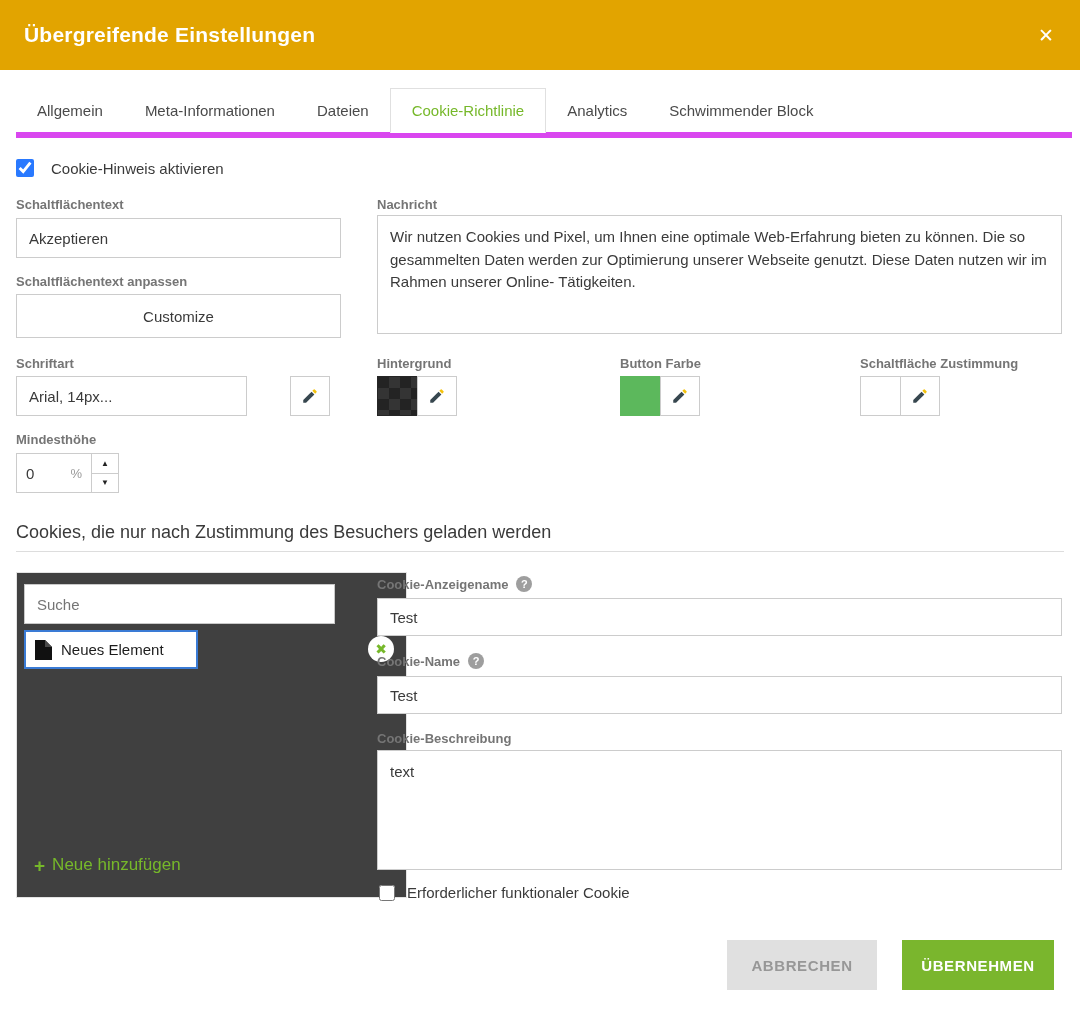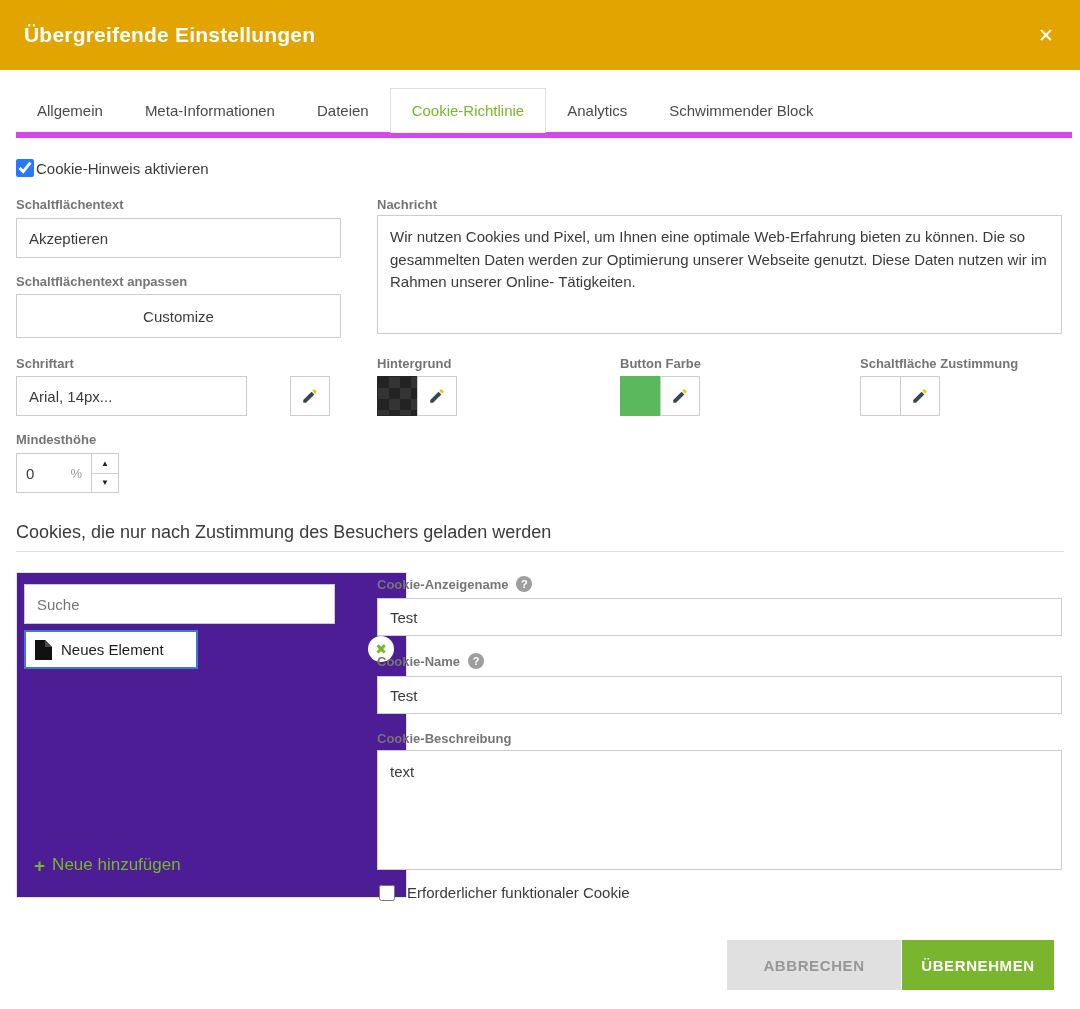--- a/index.html
+++ b/index.html
@@ -22,21 +22,21 @@
                 margin-bottom: -1px; color: var(--accent-green, #76b82a); }
 
   
   .lbl { position: absolute; font-size: 13px; font-weight: bold; color: #757575; white-space: nowrap; }
   .inp { position: absolute; border: 1px solid #ccc; background: #fff; font-size: 15px; color: #3a3a3a;
          padding: 16px 12px; font-family: "Liberation Sans", "DejaVu Sans", sans-serif; outline: none; }
   .ta  { position: absolute; border: 1px solid #ccc; background: #fff; font-size: 15px; color: #3a3a3a;
          padding: 10px 12px; line-height: 1.5; resize: none; outline: none;
          font-family: "Liberation Sans", "DejaVu Sans", sans-serif; }
 
-  .enable-row { position: absolute; top: 159px; left: 16px; display: flex; align-items: center; gap: 2px; }
+  .enable-row { position: absolute; top: 159px; left: 16px; display: flex; align-items: center; gap: 17px; }
   .enable-row input { width: 18px; height: 18px; accent-color: var(--checkbox-blue, #2979ff); cursor: pointer; }
   .cb-label { font-size: 15px; color: #3a3a3a; }
 
   .lbl-btntext   { top: 197px; left: 16px; }
   .inp-btntext   { top: 218px; left: 16px; width: 325px; height: 40px; }
   .lbl-customize { top: 274px; left: 16px; }
   .inp-customize { top: 294px; left: 16px; width: 325px; height: 44px; text-align: center; }
   .lbl-message   { top: 197px; left: 377px; }
   .ta-message    { top: 215px; left: 377px; width: 685px; height: 119px; }
 
@@ -71,21 +71,21 @@
   .spin-col { width: 28px; margin-left: -1px; display: flex; flex-direction: column; }
   .spin-btn { flex: 1; border: 1px solid #ccc; background: #fff; display: flex; align-items: center;
               justify-content: center; font-size: 8px; color: #222; cursor: pointer; }
   .spin-btn.down { margin-top: -1px; }
 
   .section-heading { position: absolute; top: 522px; left: 16px; font-size: 18px; color: #3a3a3a; }
   .divider { position: absolute; top: 551px; left: 16px; right: 16px; height: 1px; background: #ddd; }
 
   
   .left-panel { position: absolute; top: 572px; left: 16px; width: 391px; height: 326px;
-                background: #4c1d95; border: 1px solid #e3e3e3; }
+                background: #404040; border: 1px solid #e3e3e3; }
   .search-inp { position: absolute; top: 11px; left: 7px; width: 311px; height: 40px;
                 border: 1px solid #c9c9c9; background: #fff; font-size: 15px; color: #3a3a3a;
                 padding: 0 12px; outline: none; font-family: "Liberation Sans", "DejaVu Sans", sans-serif; }
   .cookie-item { position: absolute; top: 57px; left: 7px; width: 174px; height: 39px;
                  background: #fff; border: 2px solid #3a7bd5; display: flex; align-items: center;
                  padding-left: 9px; gap: 9px; cursor: pointer; }
   .cookie-item-label { font-size: 15px; color: #1c1c1c; white-space: nowrap; }
   .remove-circle { position: absolute; top: 63px; right: 12px; width: 26px; height: 26px; border-radius: 50%;
                    background: #fff; display: flex; align-items: center; justify-content: center;
                    color: var(--accent-green, #76b82a); font-size: 14px; font-weight: bold; cursor: pointer; }
@@ -104,21 +104,21 @@
   .help-icon { display: inline-flex; width: 16px; height: 16px; border-radius: 50%; background: #9e9e9e;
                color: #fff; font-size: 11px; font-weight: bold; align-items: center; justify-content: center; }
 
   .req-row { position: absolute; top: 884px; left: 379px; display: flex; align-items: center; gap: 12px; }
   .req-row input { width: 16px; height: 16px; cursor: pointer; }
   .req-label { font-size: 15px; color: #3a3a3a; }
 
   
   .btn { position: absolute; top: 940px; height: 50px; border: none; font-size: 15px; font-weight: bold;
          letter-spacing: .6px; cursor: pointer; font-family: "Liberation Sans", "DejaVu Sans", sans-serif; }
-  .btn-cancel { left: 727px; width: 174px; background: var(--cancel-bg, #e0e0e0); color: #979797; }
+  .btn-cancel { left: 727px; width: 150px; background: var(--cancel-bg, #e0e0e0); color: #979797; }
   .btn-apply  { left: 902px; width: 152px; background: var(--apply-bg, #7ab62d); color: #fff; }
 
   .file-icon-svg, .pencil-icon-svg { display: block; }
 </style>
 </head>
 <body>
 
 <div class="screen">
 
   <div class="header">

